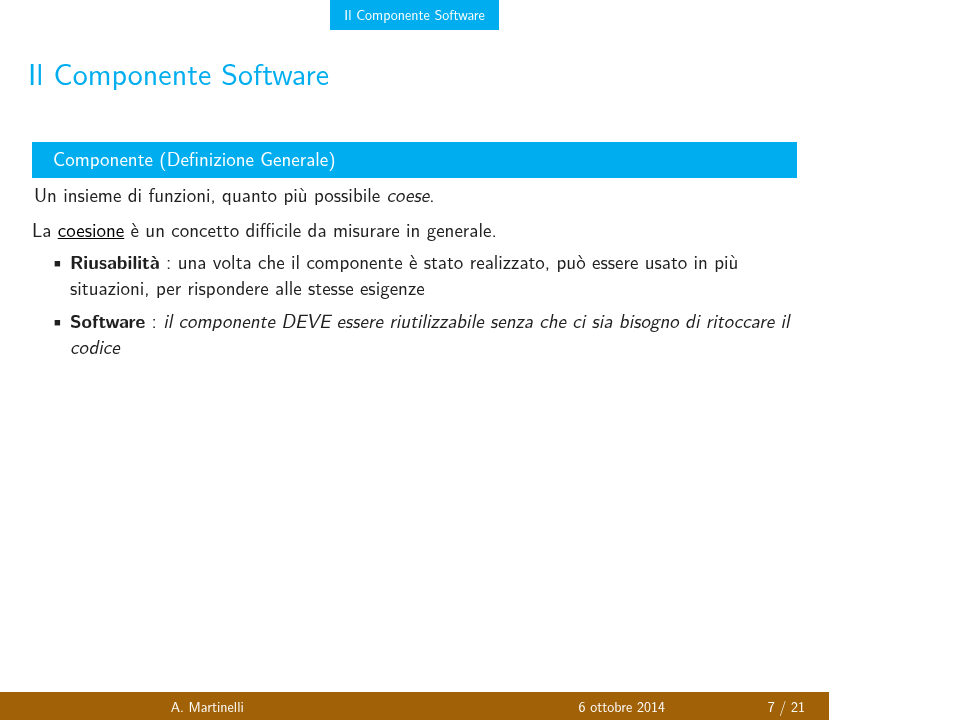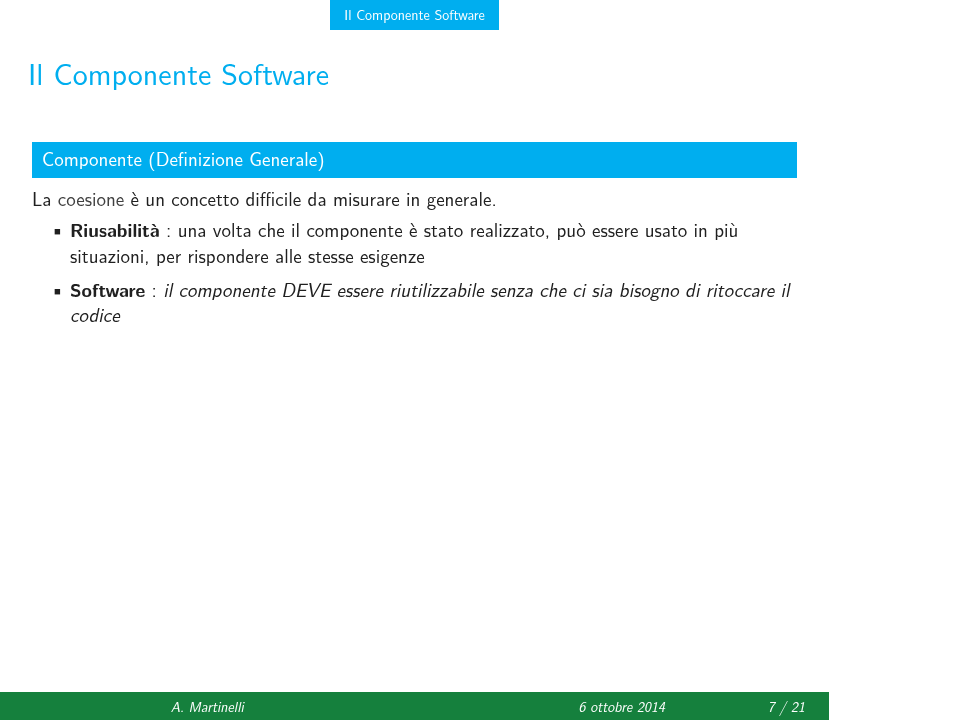--- a/index.html
+++ b/index.html
@@ -41,31 +41,31 @@
   .content {
     flex: 1;
     padding: 10px 32px 0 32px;
     font-size: 19px;
     line-height: 1.35;
   }
   .block-title-wrap {
     background: #00aeef;
     color: #ffffff;
     font-size: 19px;
-    padding: 4px 10px 6px 10px;
+    padding: 4px 10px 6px 21px;
     margin-top: 28px;
   }
   .block-body {
     padding: 4px 2px 2px 2px;
   }
   .italic { font-style: italic; }
   .p {
     margin: 8px 0 4px 0;
   }
-  .blue { color: #404040; }
+  .blue { color: #000000; text-decoration: underline; }
   ul.bullets {
     list-style: none;
     padding-left: 18px;
     margin: 6px 0 0 0;
   }
   ul.bullets > li {
     position: relative;
     padding-left: 20px;
     margin-bottom: 8px;
   }
@@ -78,27 +78,26 @@
     font-size: 19px;
   }
   .term { font-weight: 700; font-style: normal; }
   .footer {
     height: 28px;
     display: flex;
     font-size: 14px;
   }
   .footer .cell {
     flex: 1;
-    background: #15803d;
+    background: #a16207;
     color: #ffffff;
     display: flex;
     align-items: center;
     justify-content: center;
     position: relative;
-    font-style: italic;
   }
   .footer .cell.left { justify-content: center; }
   .footer .cell.mid  { justify-content: center; }
   .footer .cell.right{ justify-content: center; }
   .footer .pagenum {
     position: absolute;
     right: 24px;
   }
 </style>
 </head>
@@ -111,20 +110,23 @@
       <span>Il Componente Software</span>
     </div>
   </div>
 
   <div class="frametitle">Il Componente Software</div>
 
   <div class="content">
 
     <div class="block-title-wrap">
       <span>Componente (Definizione Generale)</span>
+    </div>
+    <div class="block-body">
+      <span>Un insieme di funzioni, quanto più possibile </span><span class="italic">coese</span><span>.</span>
     </div>
 
     <div class="p">
       <span>La </span><span class="blue">coesione</span><span> è un concetto difficile da misurare in generale.</span>
     </div>
 
 
     <ul class="bullets">
       <li>
         <span class="term">Riusabilità</span><span> : una volta che il componente è stato realizzato, può essere usato in più situazioni, per rispondere alle stesse esigenze</span>

